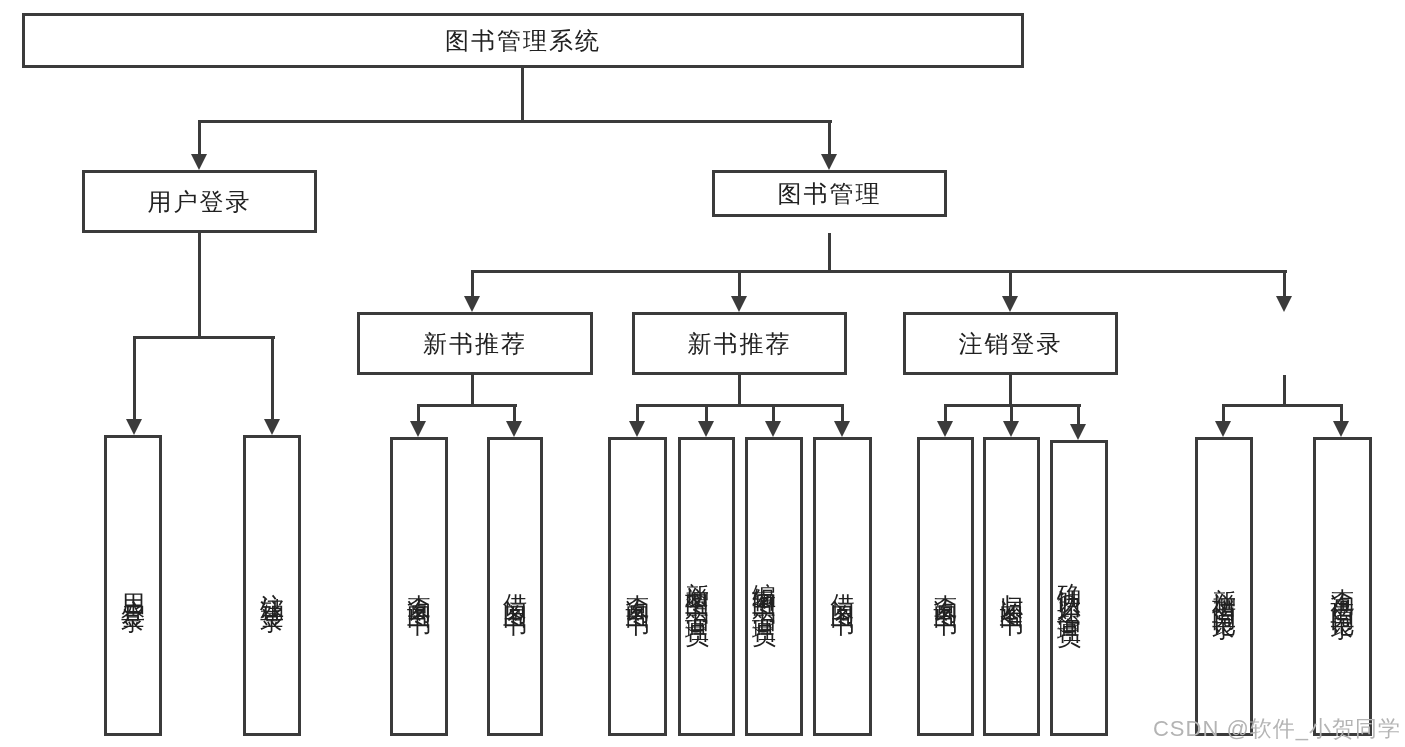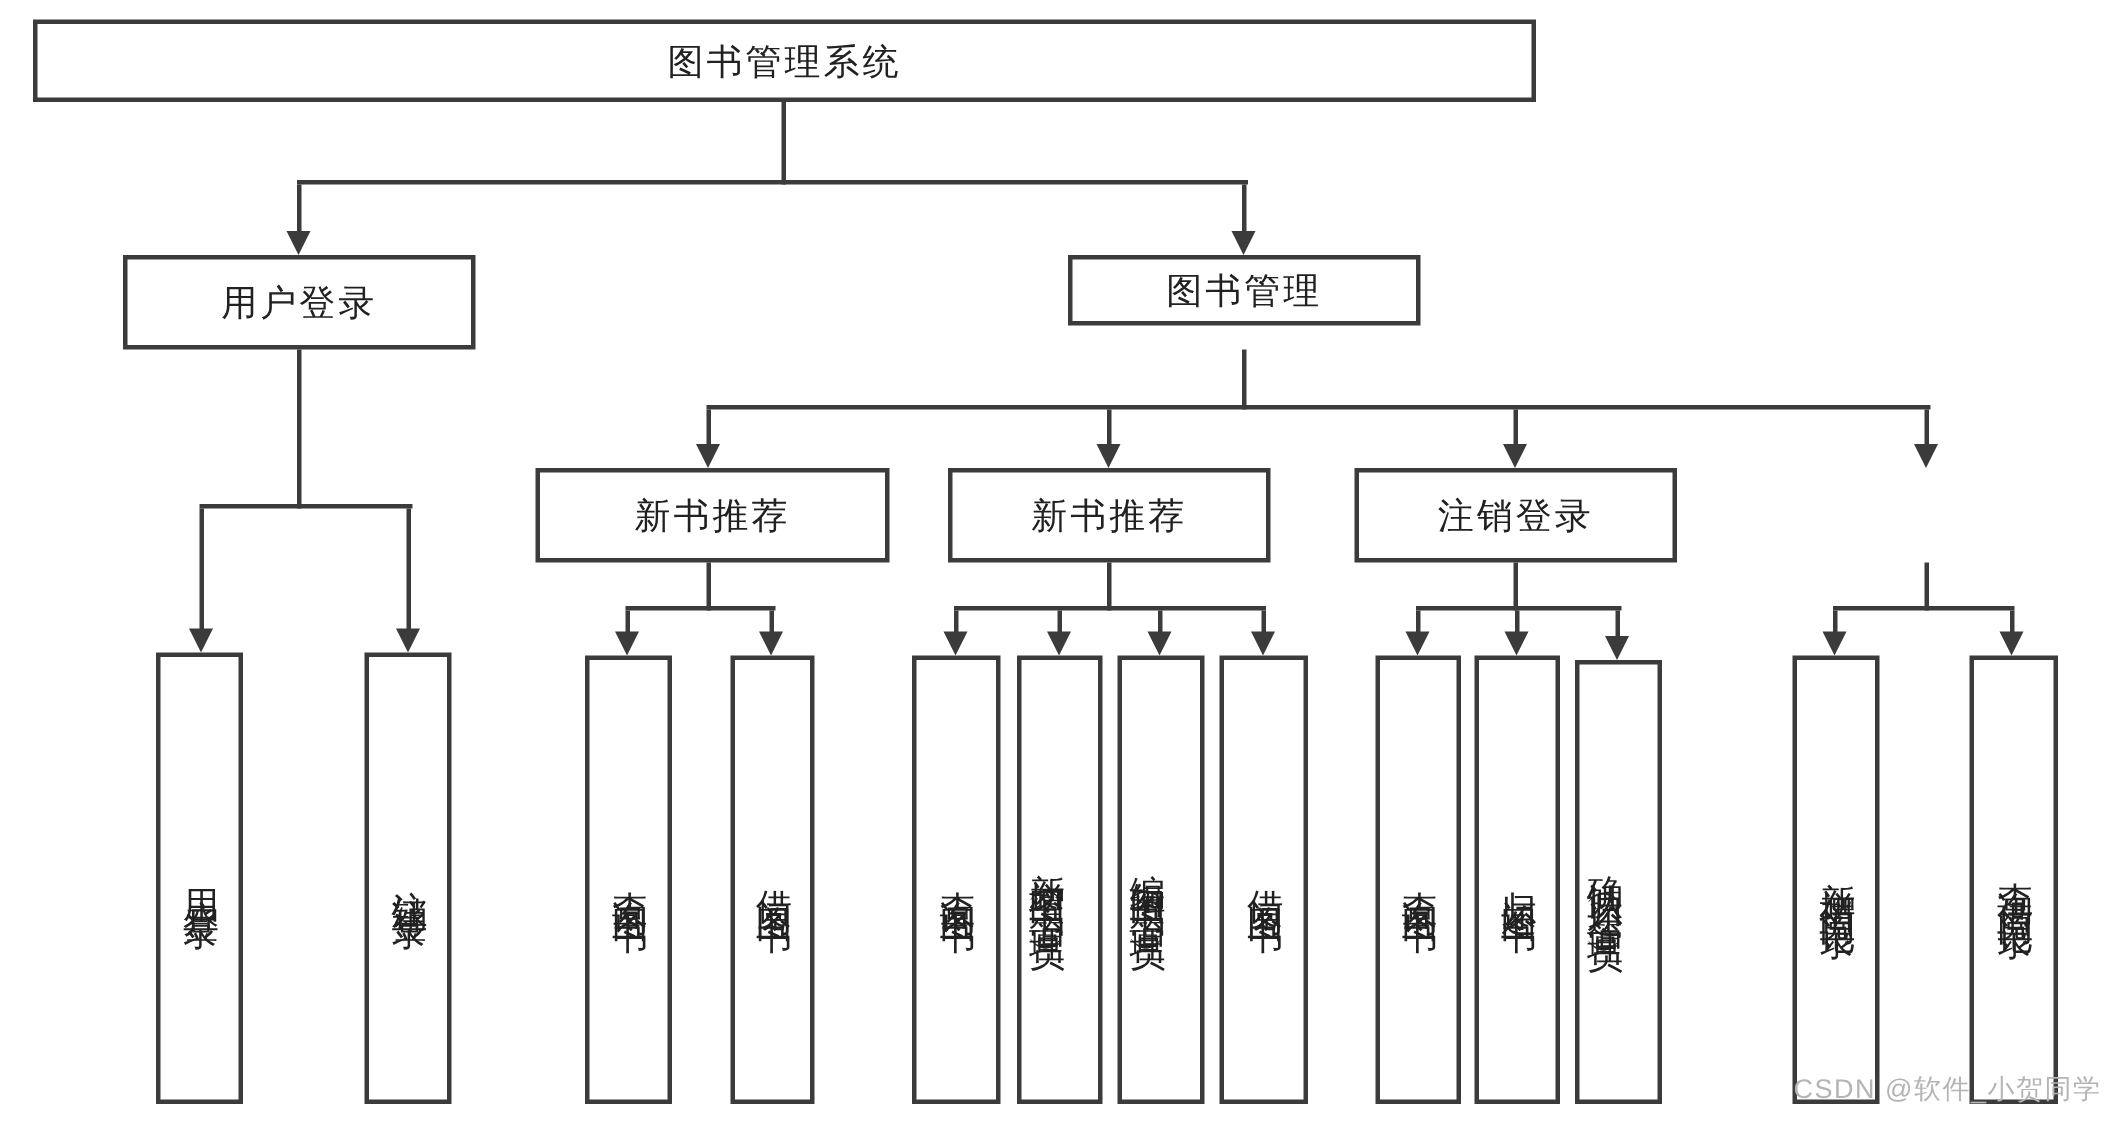--- a/index.html
+++ b/index.html
@@ -26,21 +26,21 @@
   .vtop{justify-content:flex-start;padding-top:6px;}
   .hline,.vline{position:absolute;background:var(--line);}
   .hline{height:3px;}
   .vline{width:3px;}
   .arrow{
     position:absolute;width:0;height:0;
     border-left:8px solid transparent;border-right:8px solid transparent;
     border-top:16px solid var(--line);
   }
   .watermark{
-    position:absolute;right:4px;top:714px;font-size:18px;letter-spacing:1px;
+    position:absolute;right:4px;top:714px;font-size:22px;letter-spacing:1px;
     color:var(--watermark);z-index:5;white-space:nowrap;
   }
 </style>
 </head>
 <body>
 
 <div class="stage">
 
   <div class="box" style="left:22px;top:13px;width:1002px;height:55px">
     <span>图书管理系统</span>

